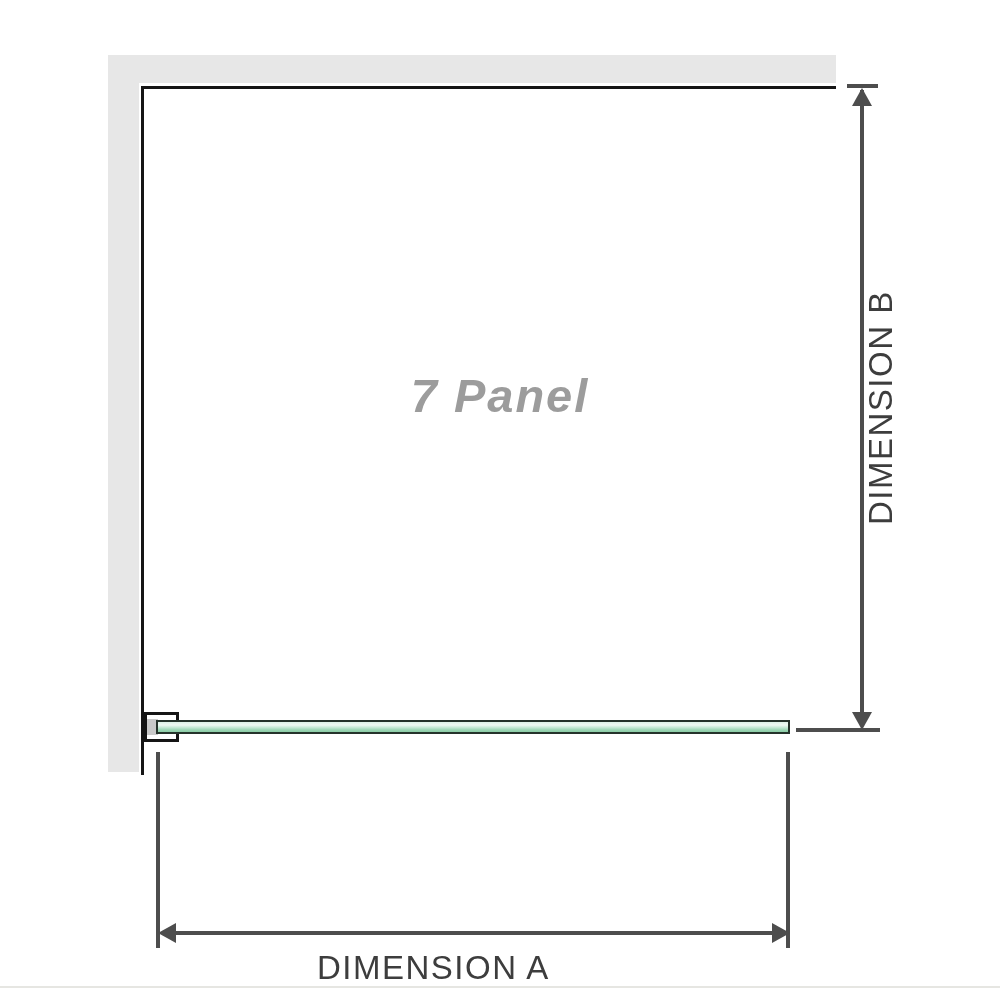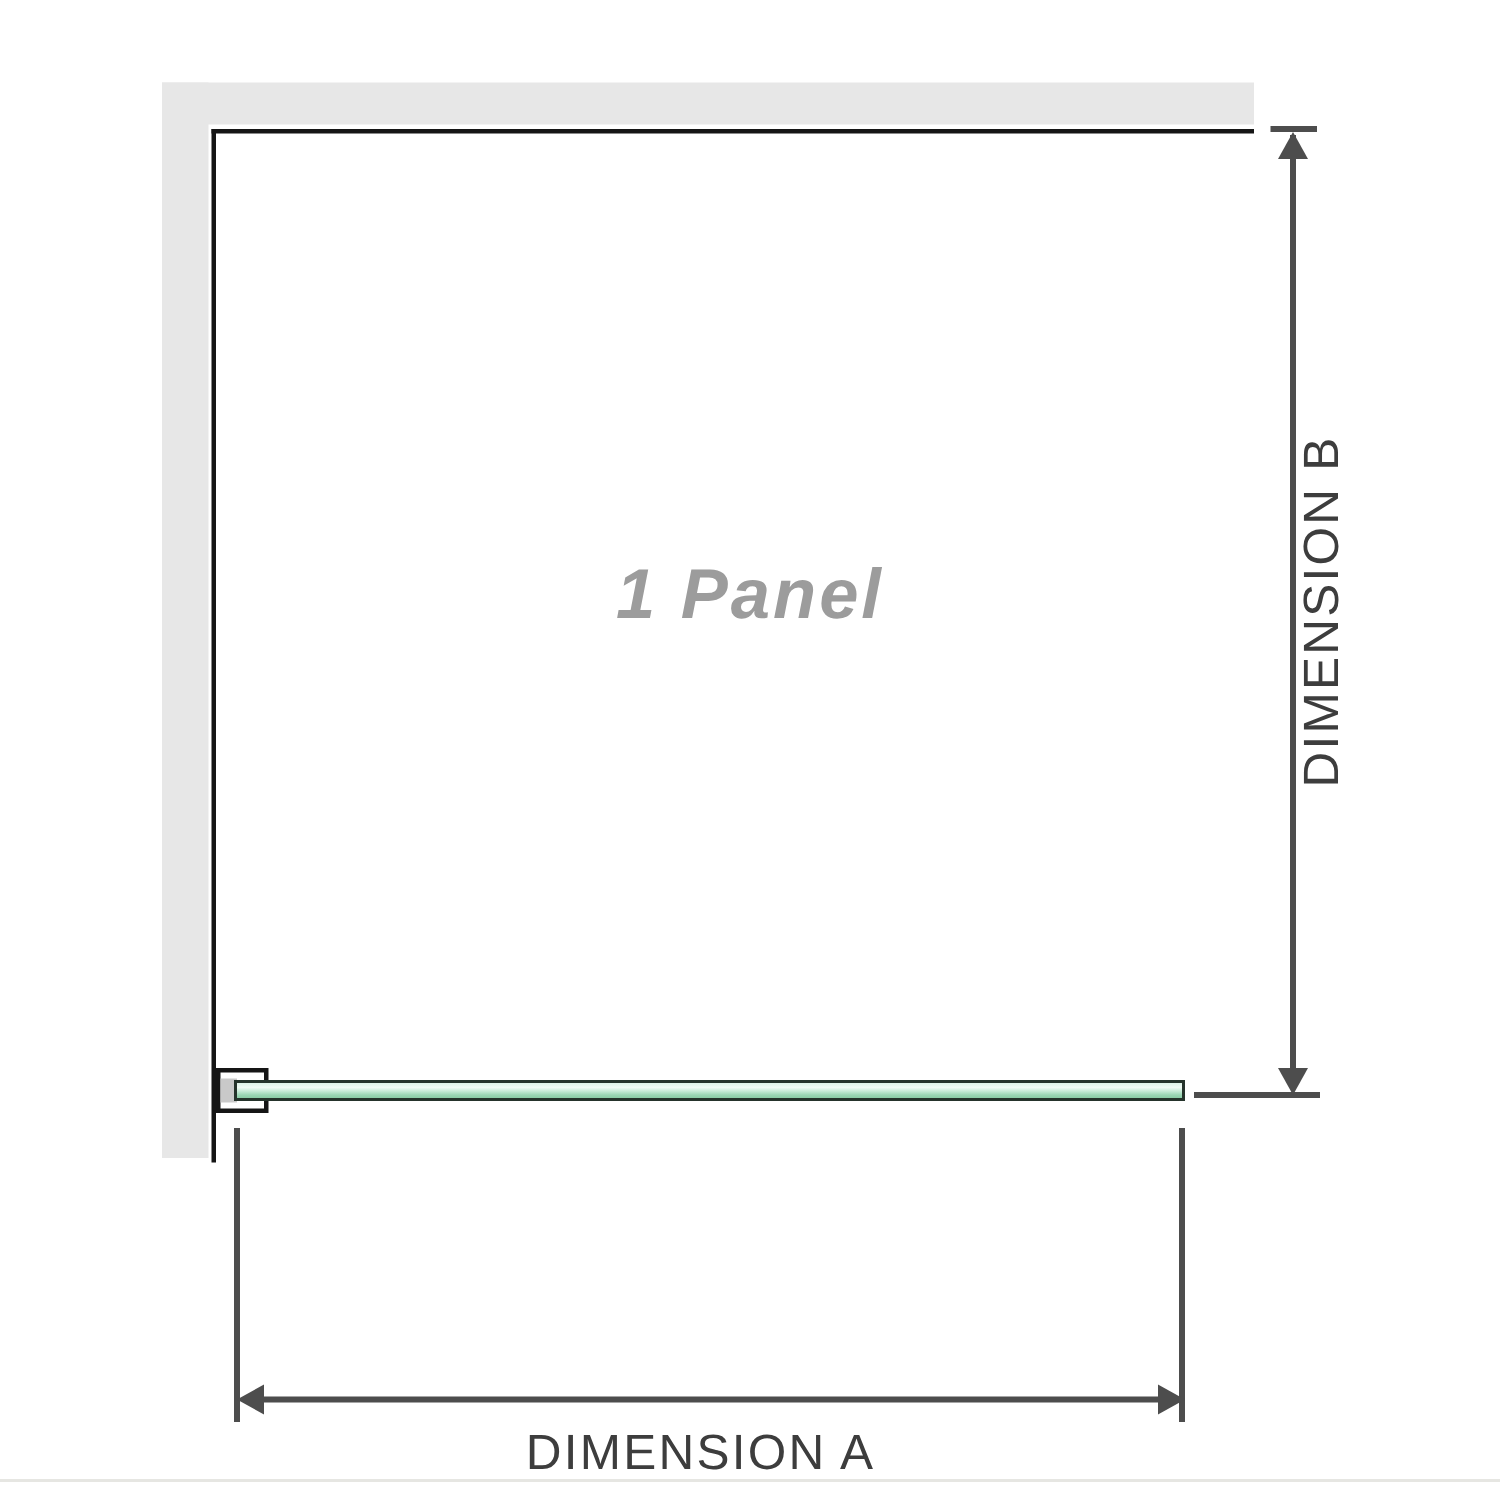--- a/index.html
+++ b/index.html
@@ -111,42 +111,41 @@
     white-space: nowrap;
   }
   #dim-b-label {
     left: 771px; top: 399px; width: 220px; height: 32px;
     line-height: 32px;
     text-align: center;
     transform: rotate(-90deg);
   }
   #dim-a-label {
     left: 317px; top: 949px; width: 300px;
-    text-align: center;
   }
 
   
   #page-bottom-divider {
     position: absolute;
     left: 0; top: 986px; width: 1000px; height: 2px;
     background: var(--page-edge, #e6e6e2);
   }
 </style>
 </head>
 <body>
 
 <div id="stage">
 
   <div class="wall" id="wall-top"></div>
   <div class="wall" id="wall-left"></div>
 
   <div class="frame" id="frame-top"></div>
   <div class="frame" id="frame-left"></div>
 
-  <div id="panel-label">1 Panel</div>
+  <div id="panel-label">7 Panel</div>
 
   <div id="wall-bracket"></div>
   <div id="bracket-pad"></div>
   <div id="glass-panel"></div>
 
   <div class="dim" id="dim-b-tick-top"></div>
   <div class="dim" id="dim-b-tick-bottom"></div>
   <div class="dim" id="dim-b-line"></div>
   <div class="arrow" id="arrow-b-up"></div>
   <div class="arrow" id="arrow-b-down"></div>

